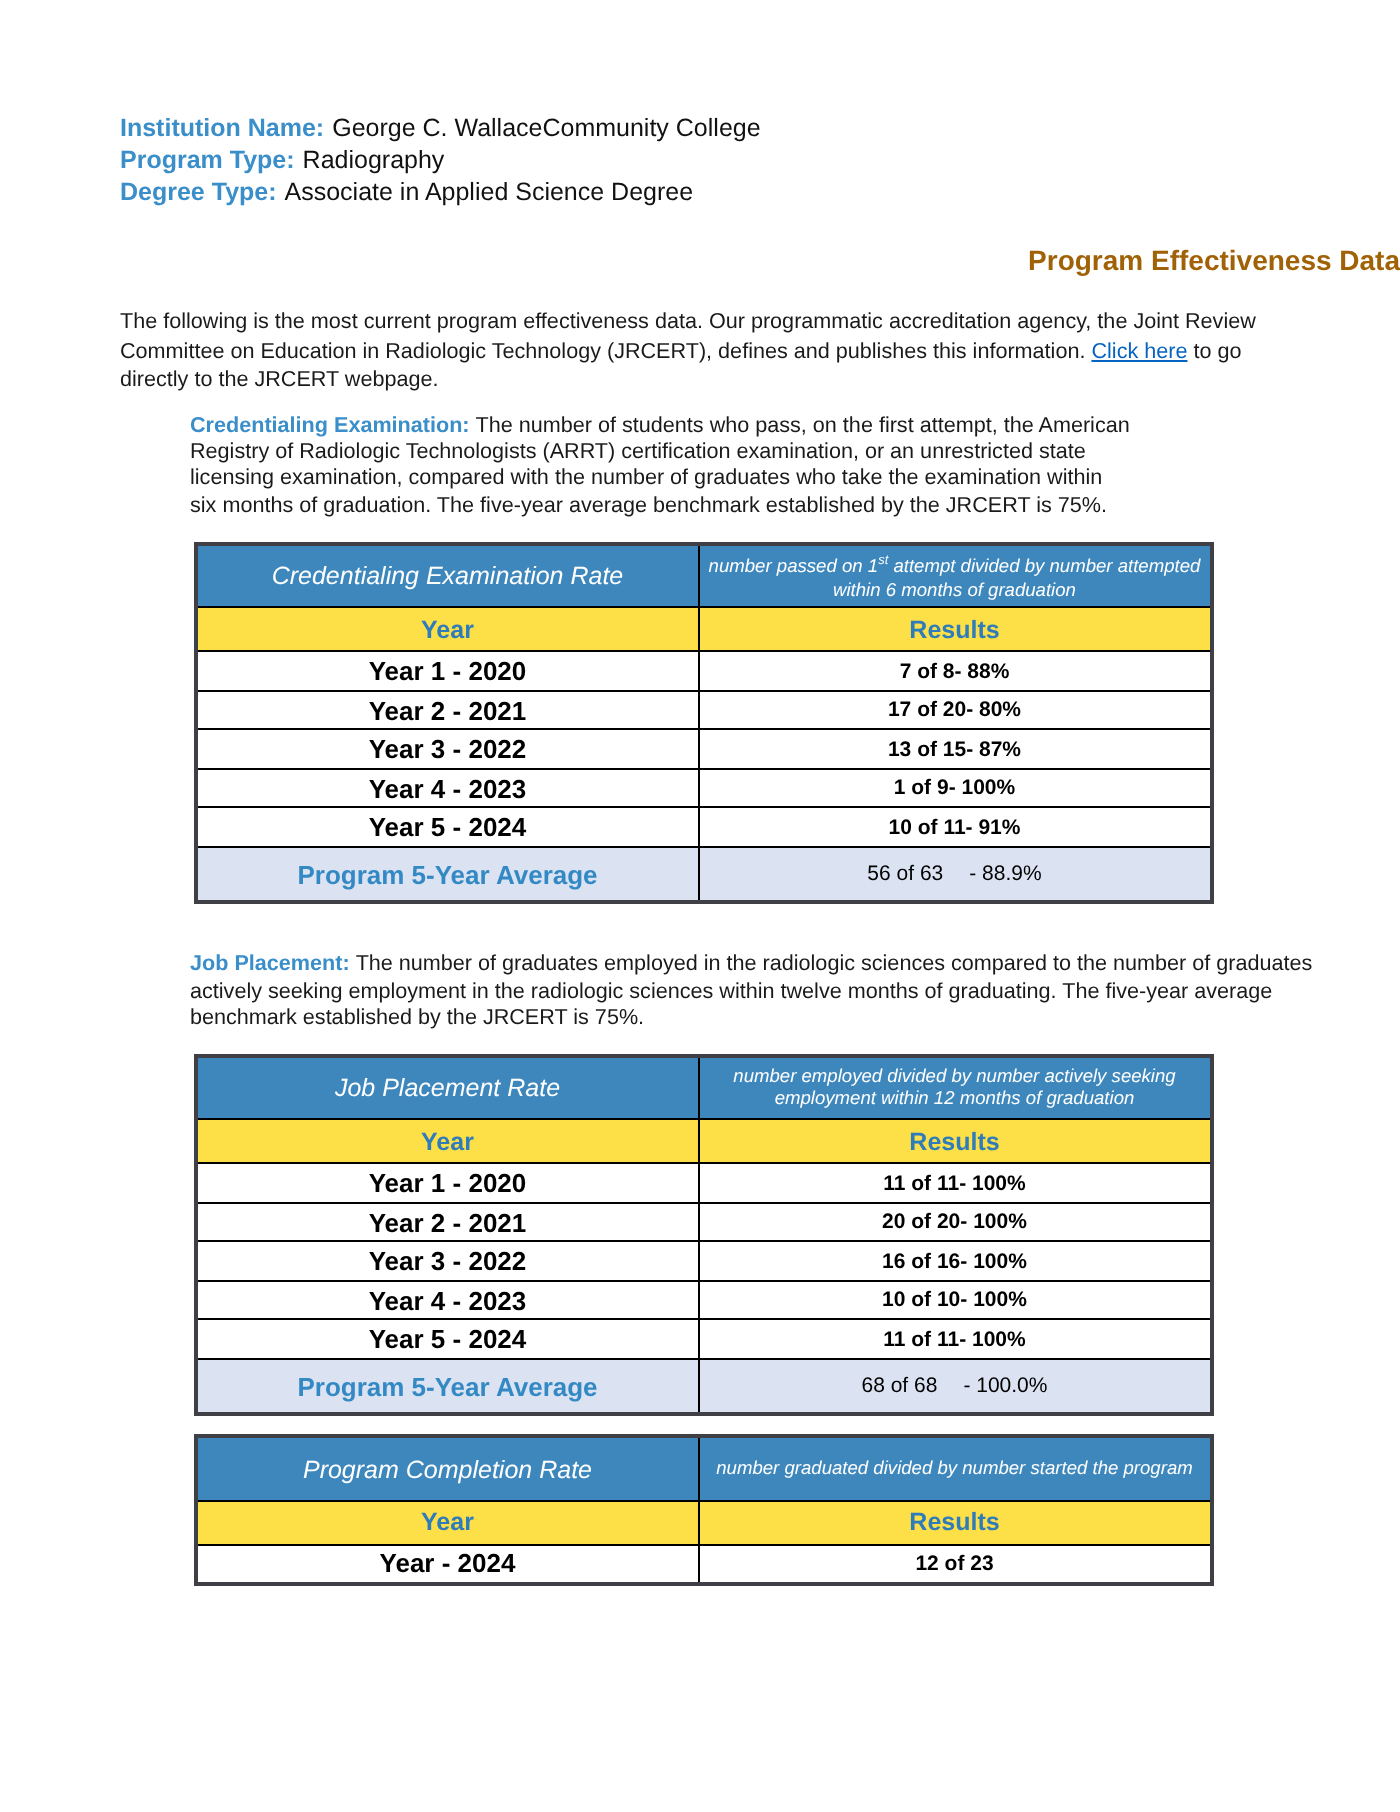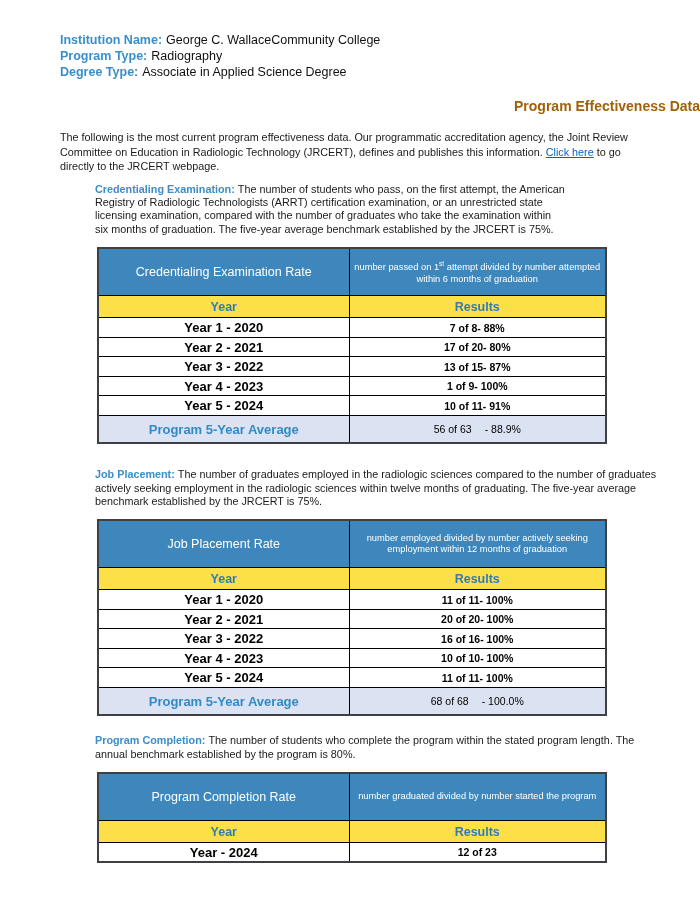--- a/index.html
+++ b/index.html
@@ -4,21 +4,21 @@
 <style>
   * { box-sizing: border-box; }
   html, body { margin: 0; padding: 0; background: #ffffff; }
   body { font-family: "Liberation Sans", sans-serif; color: #1a1a1a; }
   .page {
     position: relative;
     width: 700px;
     height: 906px;
     background: #ffffff;
     overflow: hidden;
-    padding-top: 32px;
+    padding-top: 56px;
   }
 
   
   .meta { margin-left: 60px; }
   .meta-line { font-size: 12.5px; line-height: 16px; white-space: nowrap; }
   .meta-label { color: #3a8ec9; font-weight: bold; }
   .meta-value { color: #111111; margin-left: 4px; }
 
   
   .doc-title {
@@ -56,21 +56,21 @@
     table-layout: fixed;
     margin-left: 97px;
     width: 508px;
     border: 2px solid #3f3f46;
   }
   table.rate td { border: 1px solid #000000; padding: 0 4px; overflow: hidden; }
   .t1 { margin-top: 4px; }
   .t2 { margin-top: 10px; }
   .t3 { margin-top: 9px; }
 
-  .thead-row   { background: #3d87bd; height: 48px; }
+  .thead-row   { background: #3d87bd; height: 32px; font-style: italic; }
   .thead-title { color: #ffffff; font-size: 12.5px; text-align: center; }
   .thead-formula {
     color: #ffffff; font-size: 9.3px; line-height: 11.6px;
     text-align: center; padding: 2px 10px;
   }
   .thead-formula sup { font-size: 6.5px; }
 
   .subhead-row  { background: #fde047; height: 22px; }
   .subhead-cell { color: #2f7cba; font-weight: bold; font-size: 12.5px; text-align: center; }
 
@@ -220,21 +220,20 @@
     <tr class="footer-row">
       <td class="footer-label">Program 5-Year Average</td>
       <td class="footer-result"><span class="result-wrap">
               <span>68 of 68</span>
               <span>- 100.0%</span>
             </span></td>
     </tr>
   </tbody>
     </table>
 
-  <p class="section-heading sec3"><span class="sec-label">Program Completion:</span><span>The number of students who complete the program within the stated program length. The annual benchmark established by the program is  80%.</span></p>
 
   <table class="rate t3">
     <colgroup>
         <col style="width:251px">
         <col style="width:257px">
       </colgroup>
     <tbody>
         <tr class="thead-row">
       <td class="thead-title">Program Completion Rate</td>
       <td class="thead-formula">number graduated divided by number started the program</td>

